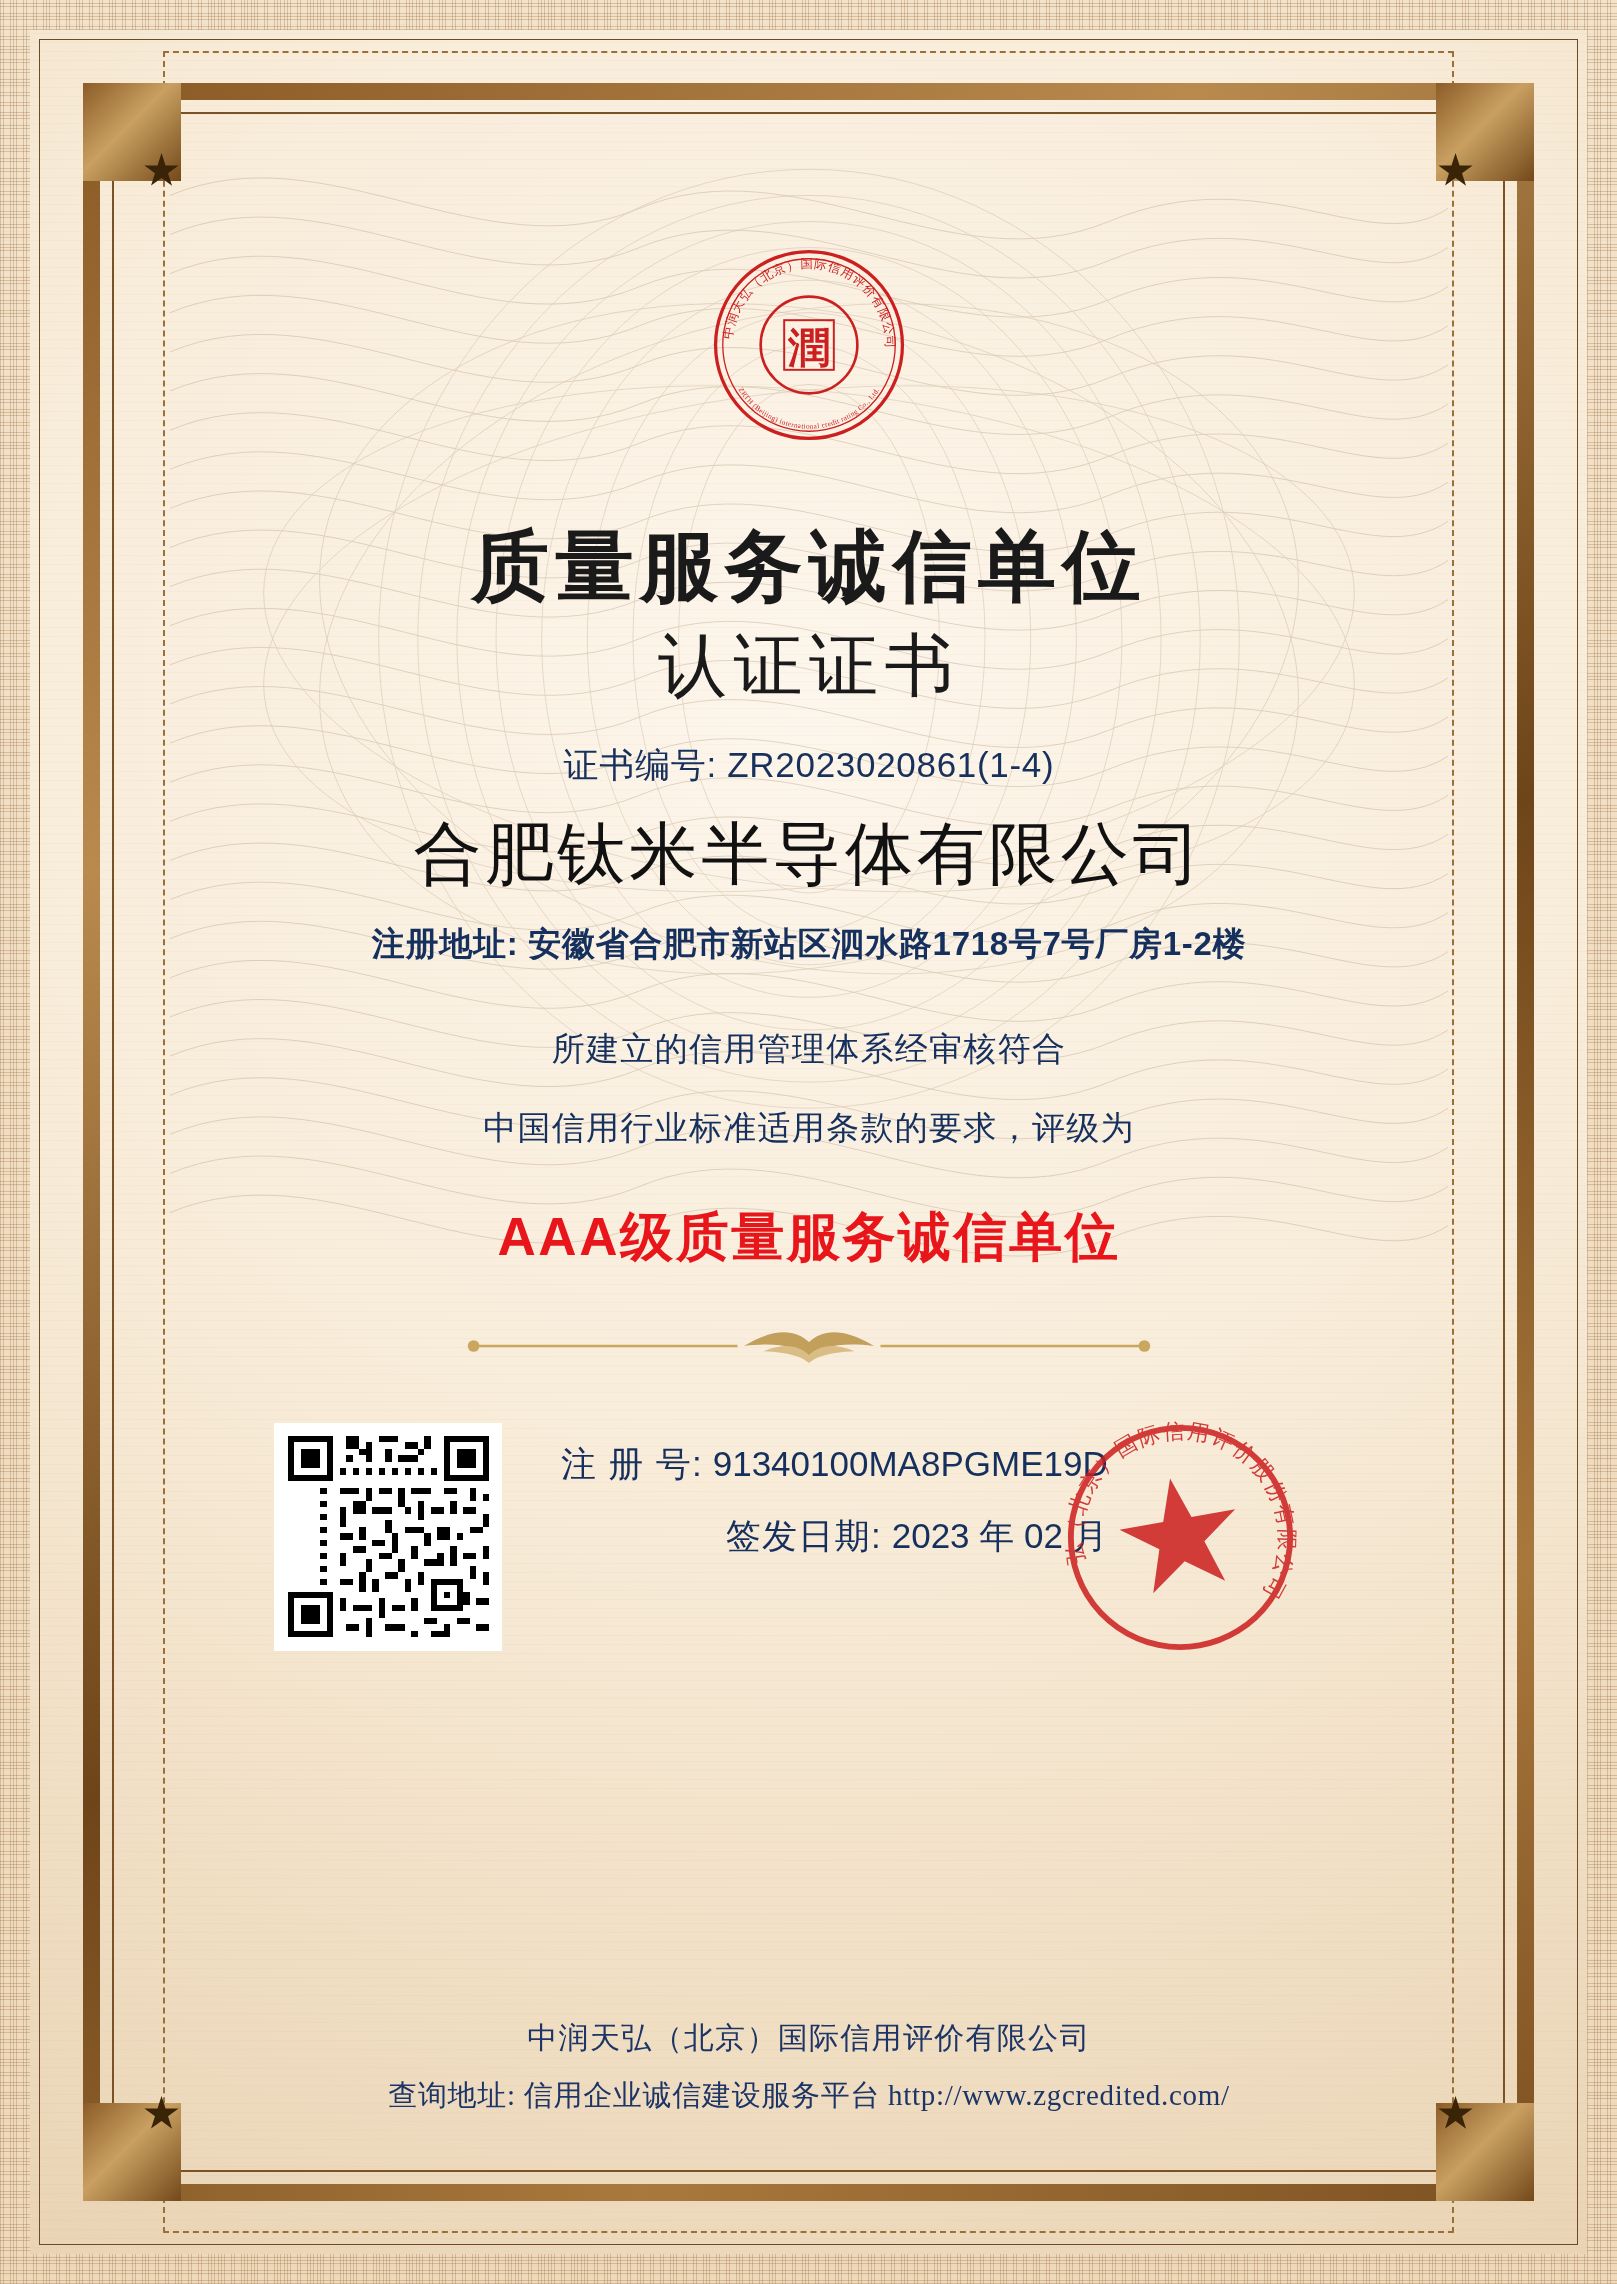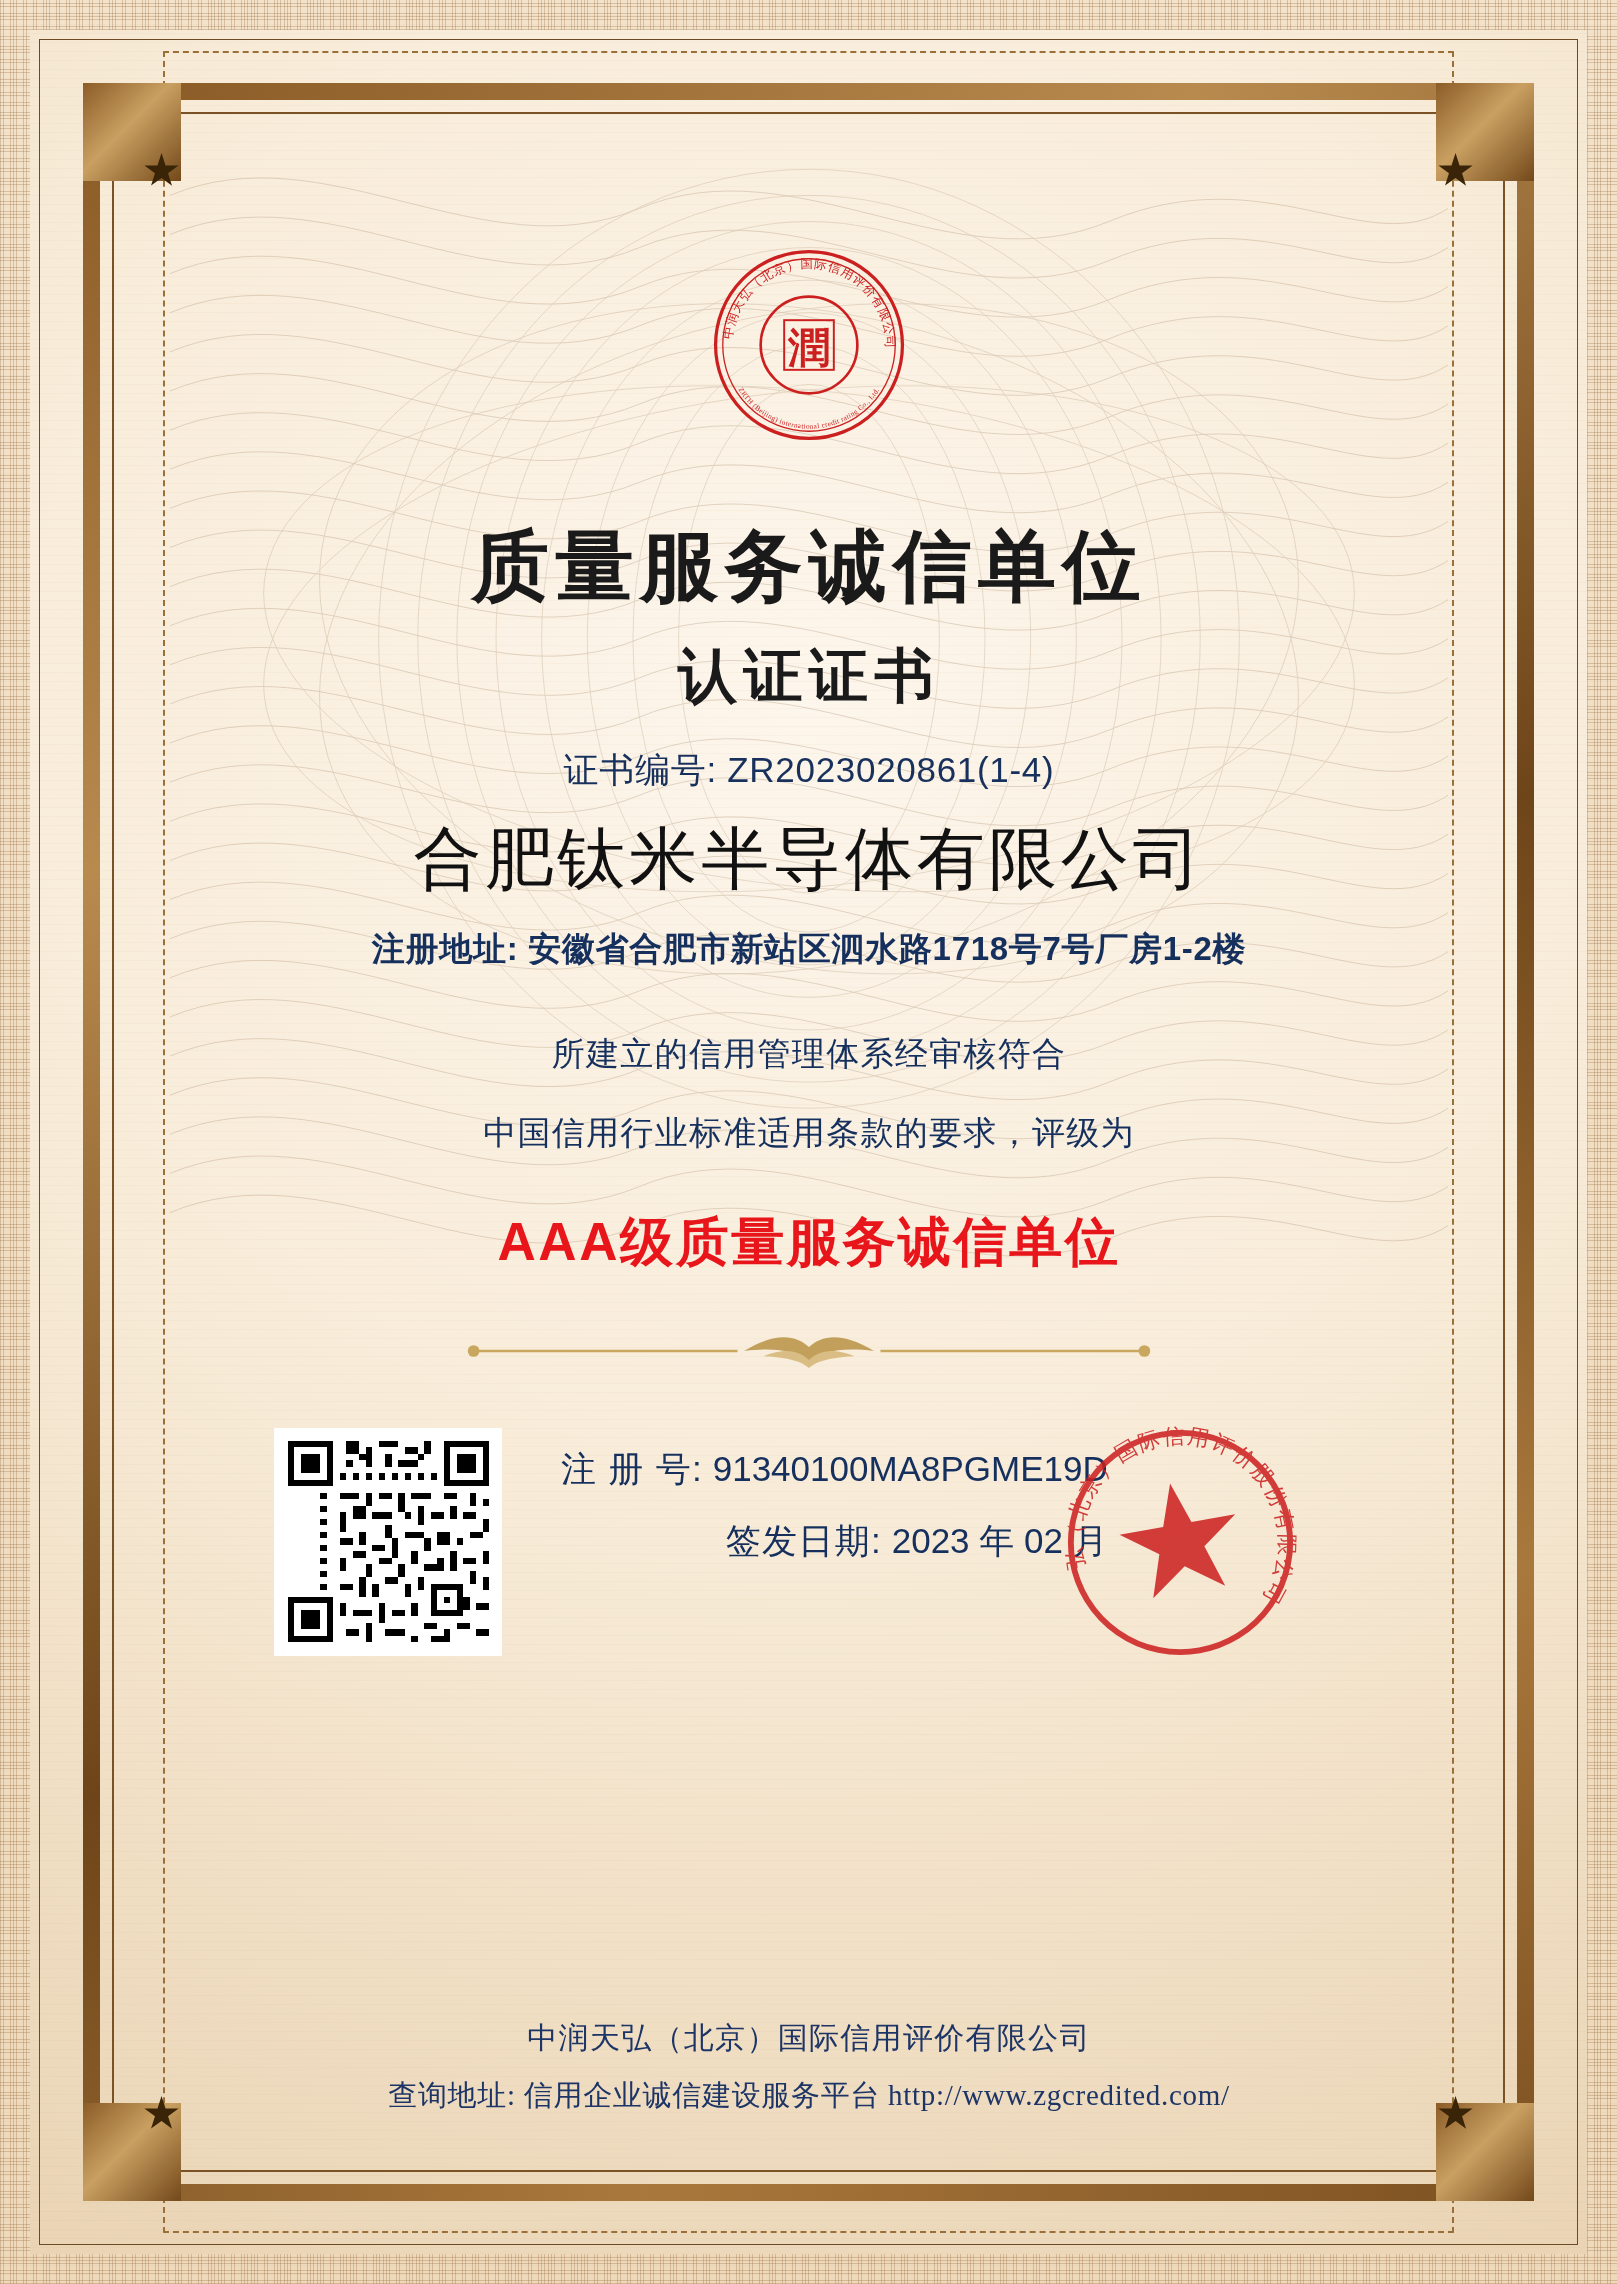--- a/index.html
+++ b/index.html
@@ -132,23 +132,22 @@
 
   .title-main {
     margin-top: 72px;
     font-size: 78px;
     font-weight: bold;
     letter-spacing: 6.5px;
     color: #1a1a1a;
     font-family: Liberation Sans, sans-serif;
   }
   .title-sub {
-    margin-top: 17px;
-    font-size: 59px;
-    font-weight: bold;
+    font-size: 69px;
+    font-weight: normal;
     letter-spacing: 6.5px;
     color: #1a1a1a;
     font-family: "DejaVu Serif", "Liberation Serif", serif;
   }
   .cert-no {
     margin-top: 30px;
     font-size: 35px;
     color: #18305c;
     letter-spacing: 0.7px;
   }

